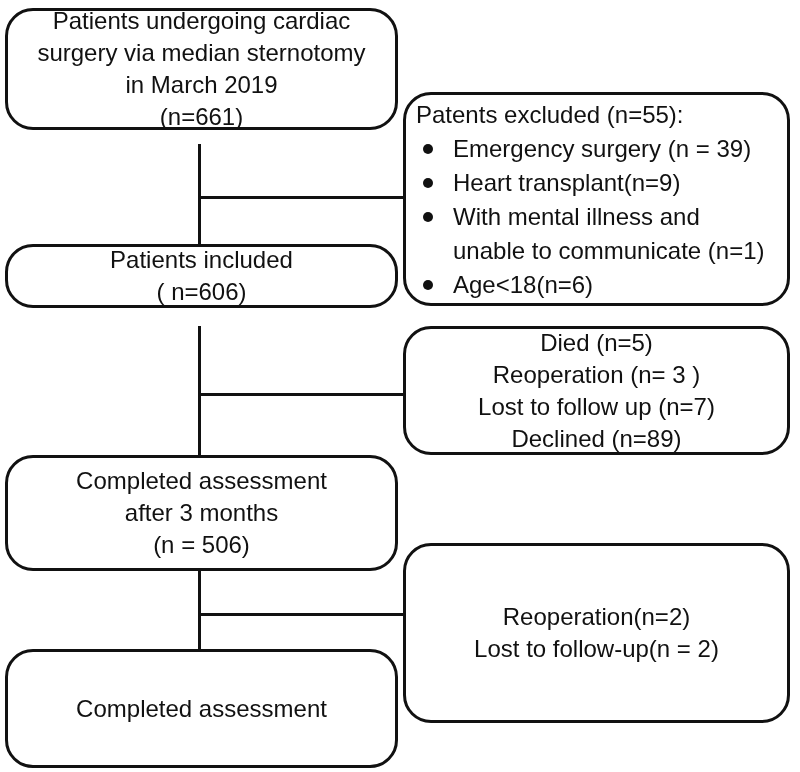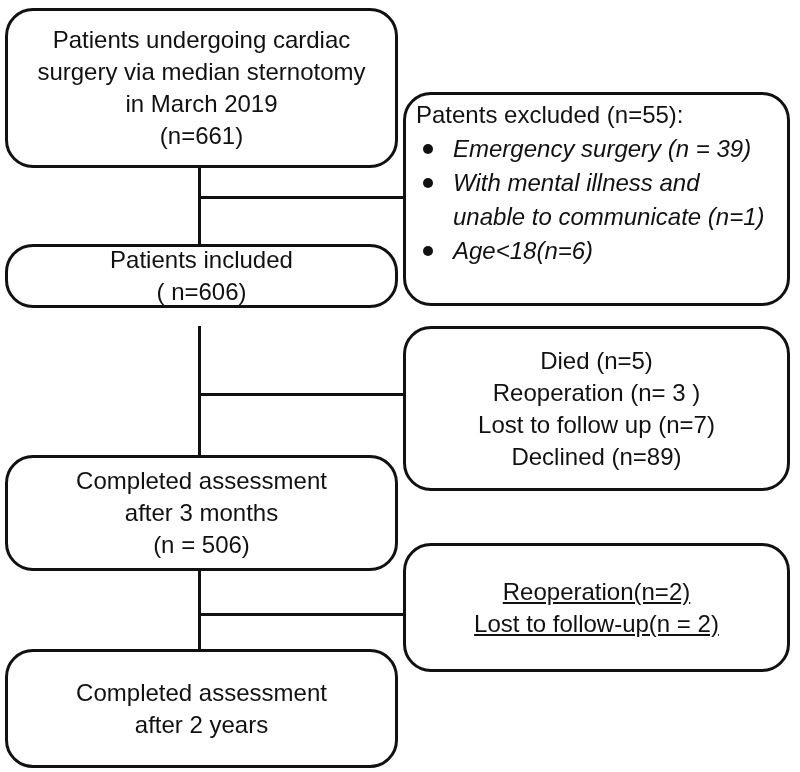--- a/index.html
+++ b/index.html
@@ -33,34 +33,34 @@
     color: var(--text);
   }
   .box.centered {
     display: flex;
     flex-direction: column;
     justify-content: center;
     align-items: center;
     text-align: center;
   }
   .box.centered .tline { display: block; line-height: 32px; }
-  .box-eligible            { left: 5px;   top: 8px;   width: 393px; height: 160px; }
+  .box-eligible            { left: 5px;   top: 8px;   width: 393px; height: 122px; }
   .box-included            { left: 5px;   top: 244px; width: 393px; height: 64px; }
   .box-assessment-3-months { left: 5px;   top: 455px; width: 393px; height: 116px; }
   .box-assessment-2-years  { left: 5px;   top: 649px; width: 393px; height: 119px; }
   .box-excluded            { left: 403px; top: 92px;  width: 387px; height: 214px; padding: 3px 13px 0 8px; }
-  .box-dropout-3-months    { left: 403px; top: 326px; width: 387px; height: 165px; }
-  .box-dropout-2-years     { left: 403px; top: 543px; width: 387px; height: 129px; text-decoration: underline; }
+  .box-dropout-3-months    { left: 403px; top: 326px; width: 387px; height: 129px; }
+  .box-dropout-2-years     { left: 403px; top: 543px; width: 387px; height: 180px; }
   .box-dropout-2-years .tline { line-height: 33px; }
   .excluded-title {
     line-height: 34px;
     padding-left: 2px;
     white-space: nowrap;
   }
-  .bullet-list { list-style: none; font-style: italic; }
+  .bullet-list { list-style: none; }
   .bullet-item { display: flex; align-items: flex-start; line-height: 34px; }
   .bullet-cell { flex: none; width: 39px; padding-left: 9px; padding-top: 12px; }
   .bullet-dot  {
     display: block;
     width: 10px; height: 10px;
     border-radius: 50%;
     background: var(--line);
   }
   .bullet-text { flex: 1; white-space: pre-line; }
 </style>
@@ -89,20 +89,26 @@
       <li class="bullet-item">
         <span class="bullet-cell">
             <span class="bullet-dot"></span>
           </span>
         <span class="bullet-text">Emergency surgery (n = 39)</span>
       </li>
       <li class="bullet-item">
         <span class="bullet-cell">
             <span class="bullet-dot"></span>
           </span>
+        <span class="bullet-text">Heart transplant(n=9)</span>
+      </li>
+      <li class="bullet-item">
+        <span class="bullet-cell">
+            <span class="bullet-dot"></span>
+          </span>
         <span class="bullet-text">With mental illness and
 unable to communicate (n=1)</span>
       </li>
       <li class="bullet-item">
         <span class="bullet-cell">
             <span class="bullet-dot"></span>
           </span>
         <span class="bullet-text">Age&lt;18(n=6)</span>
       </li>
     </ul>
@@ -126,16 +132,15 @@
     <span class="tline">(n = 506)</span>
   </div>
 
   <div class="box centered box-dropout-2-years">
     <span class="tline">Reoperation(n=2)</span>
     <span class="tline">Lost to follow-up(n = 2)</span>
   </div>
 
   <div class="box centered box-assessment-2-years">
     <span class="tline">Completed assessment</span>
-    <span class="tline">after 2 years</span>
   </div>
 
 </div>
 
 </body></html>

